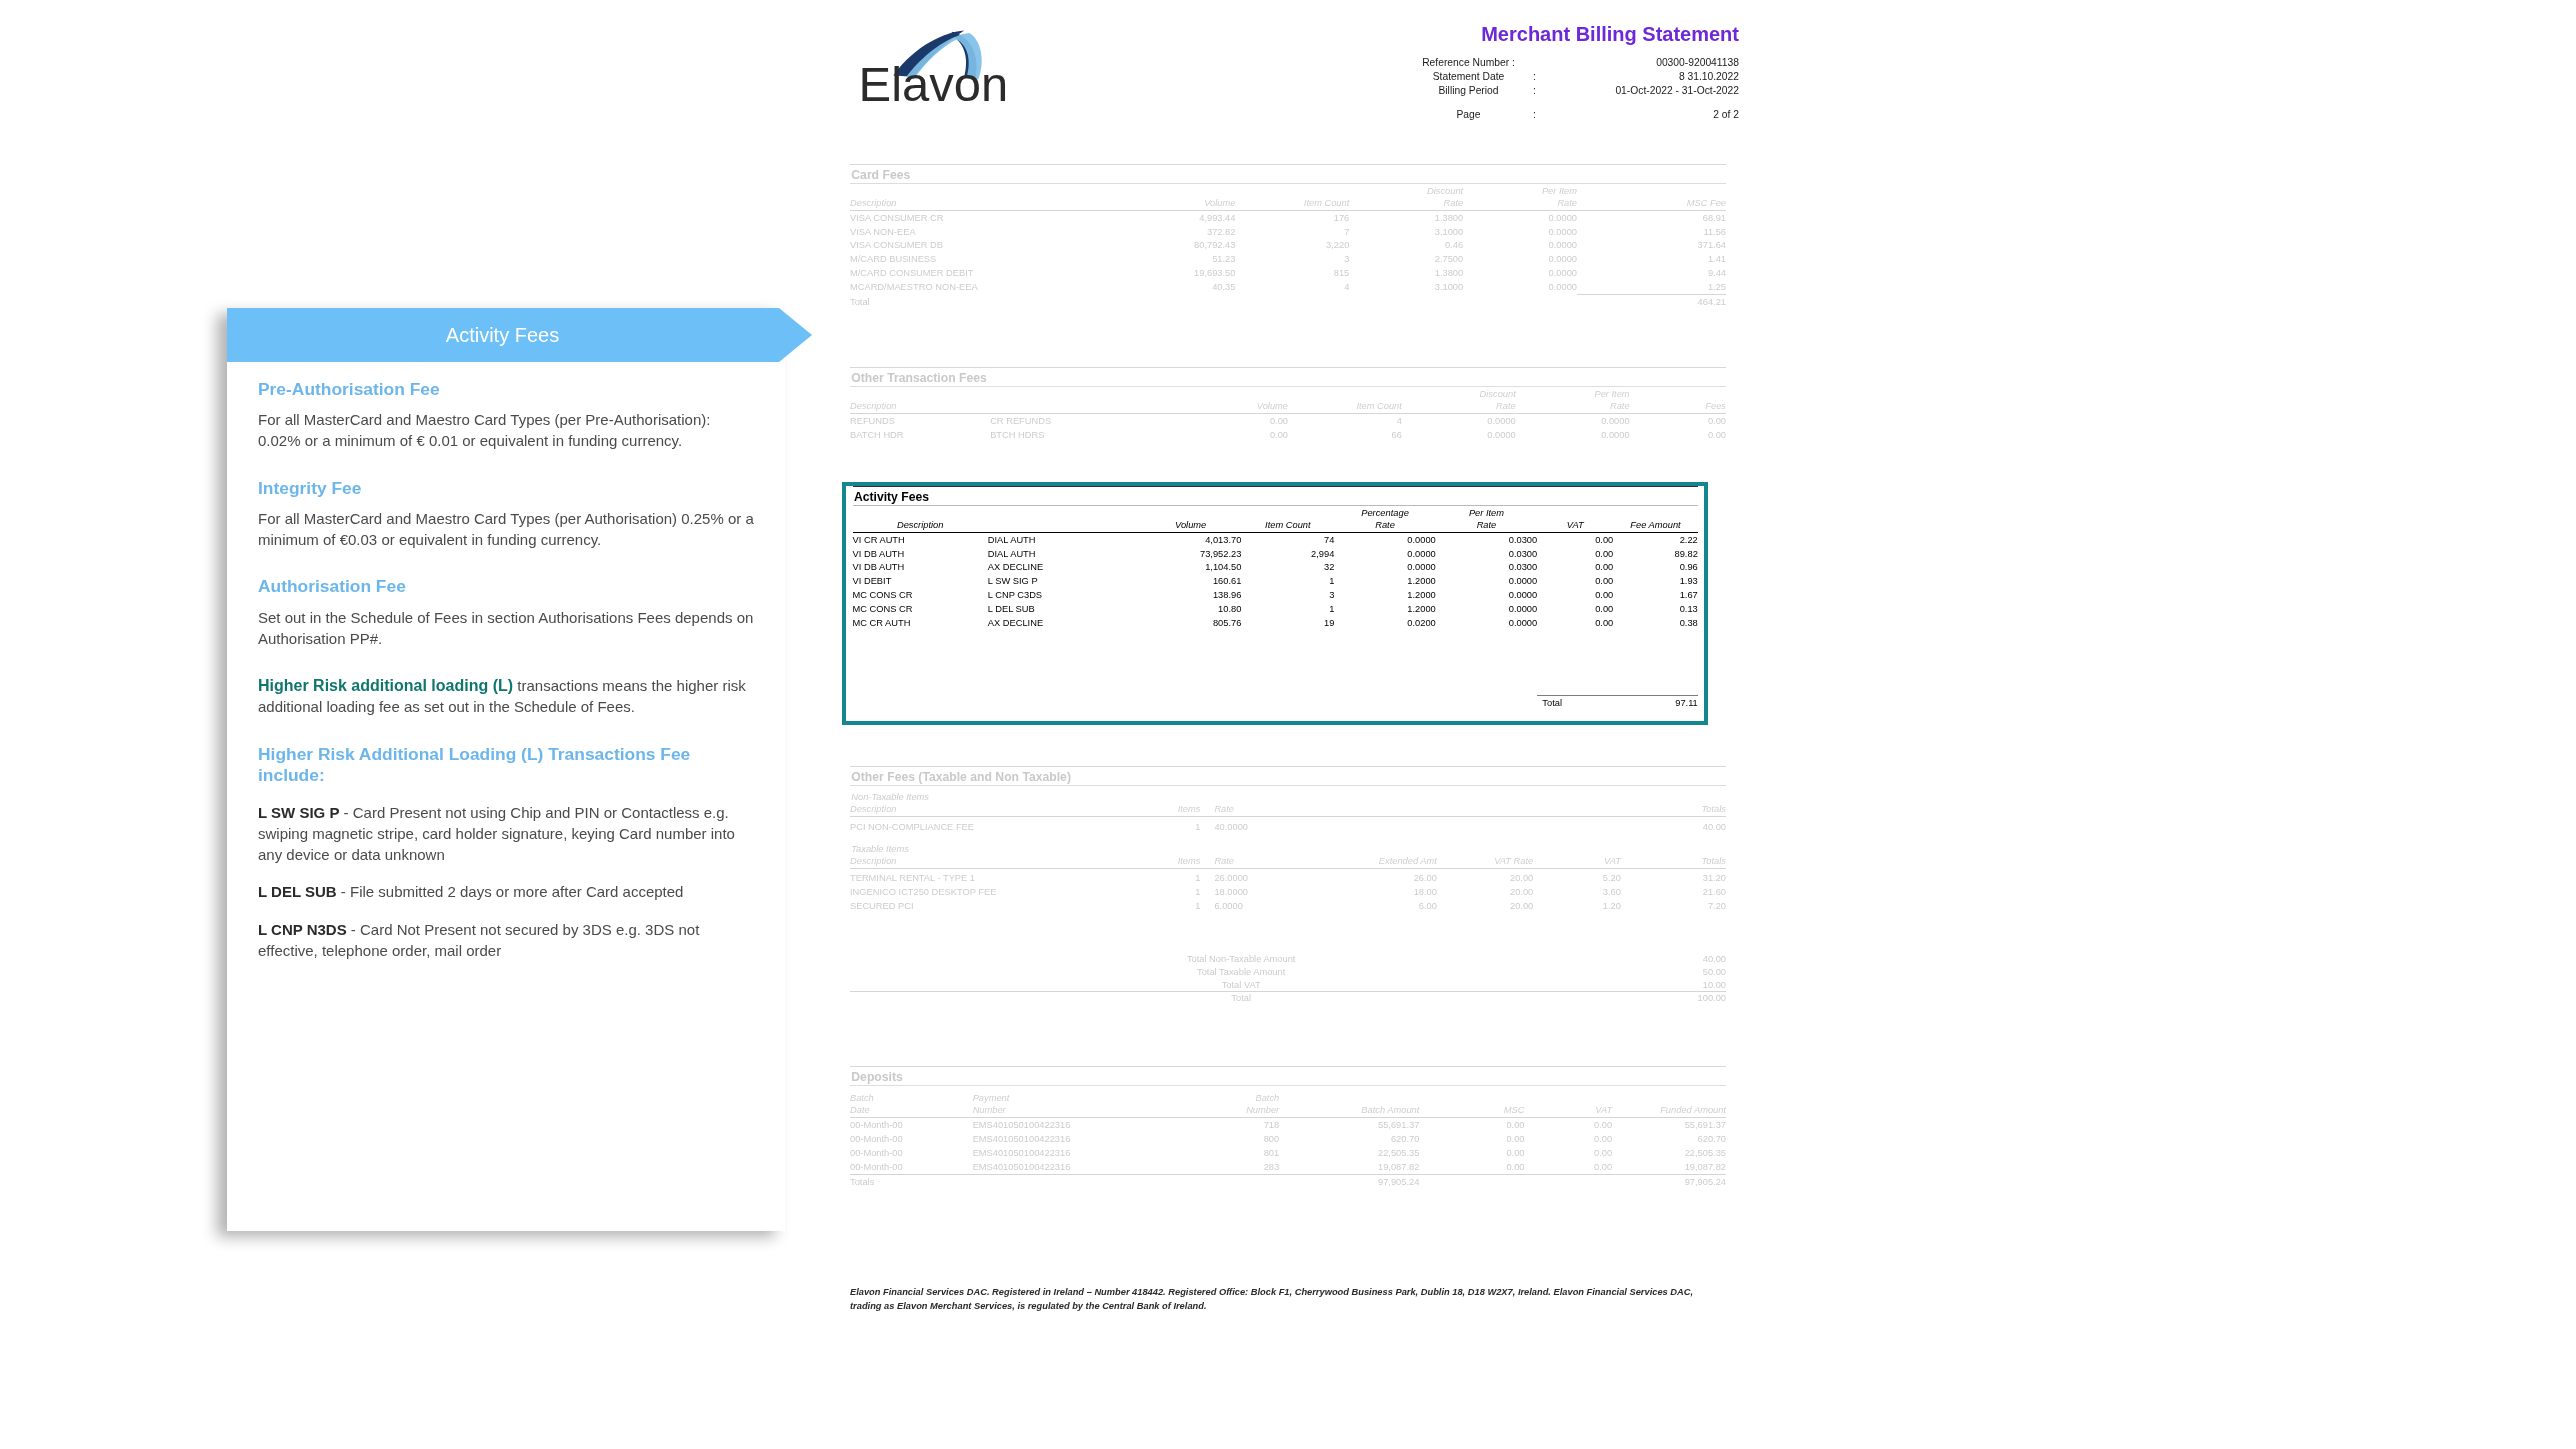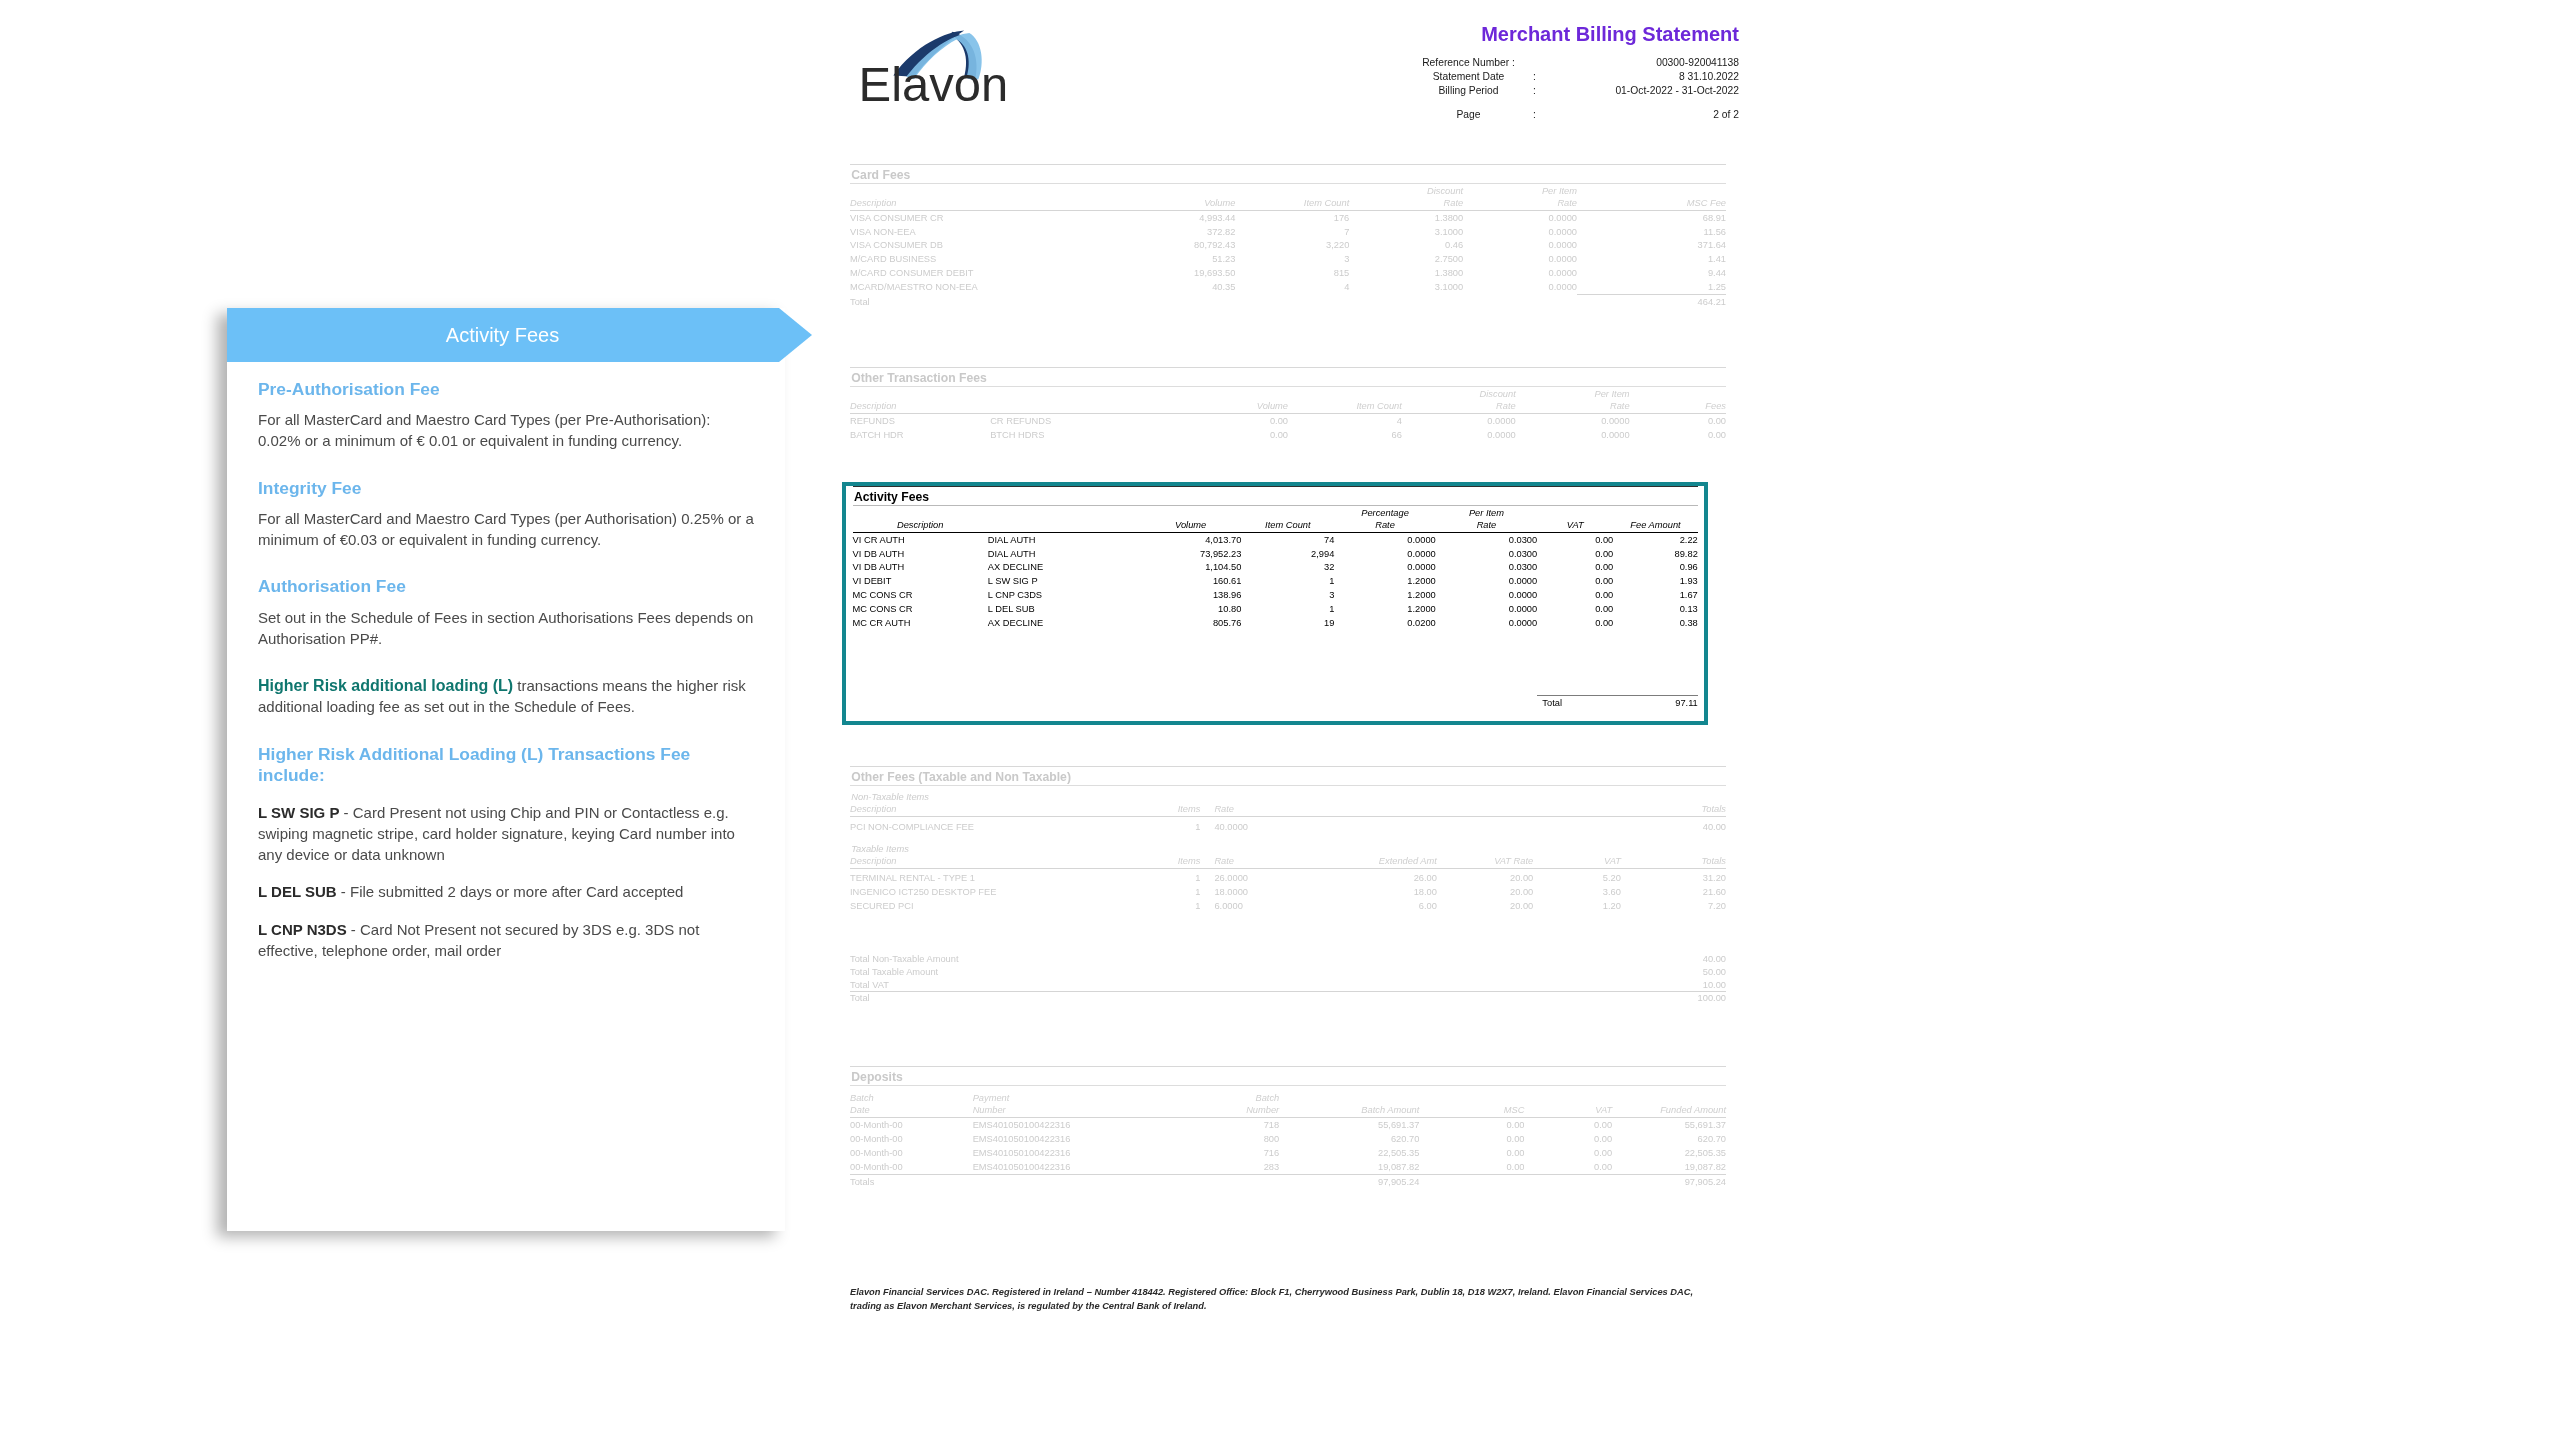--- a/index.html
+++ b/index.html
@@ -127,21 +127,21 @@
   #activity-box .tot-rule { border-top: 1px solid #7c7c7c; }
 
   
   .tot-stack {
     font-size: 9.3px;
     color: #cccccc;
     width: 100%;
     table-layout: fixed;
   }
   .tot-stack td { padding: 1.3px 0; }
-  .tot-stack .lbl { text-align: left; padding-right: 16.7px; }
+  .tot-stack .lbl { text-align: center; padding-right: 16.7px; }
   .tot-stack .val { text-align: right; width: 77px; }
   .tot-stack .uline { border-bottom: 1px solid #d5d5d5; }
 
   .footer-note {
     position: absolute;
     left: 13px;
     top: 1285px;
     width: 876px;
     font-size: 9.3px;
     font-style: italic;
@@ -684,21 +684,21 @@
             <td class="l">EMS401050100422316</td>
             <td>800</td>
             <td>620.70</td>
             <td>0.00</td>
             <td>0.00</td>
             <td>620.70</td>
           </tr>
       <tr>
             <td class="l">00-Month-00</td>
             <td class="l">EMS401050100422316</td>
-            <td>716</td>
+            <td>801</td>
             <td>22,505.35</td>
             <td>0.00</td>
             <td>0.00</td>
             <td>22,505.35</td>
           </tr>
       <tr>
             <td class="l">00-Month-00</td>
             <td class="l">EMS401050100422316</td>
             <td>283</td>
             <td>19,087.82</td>

